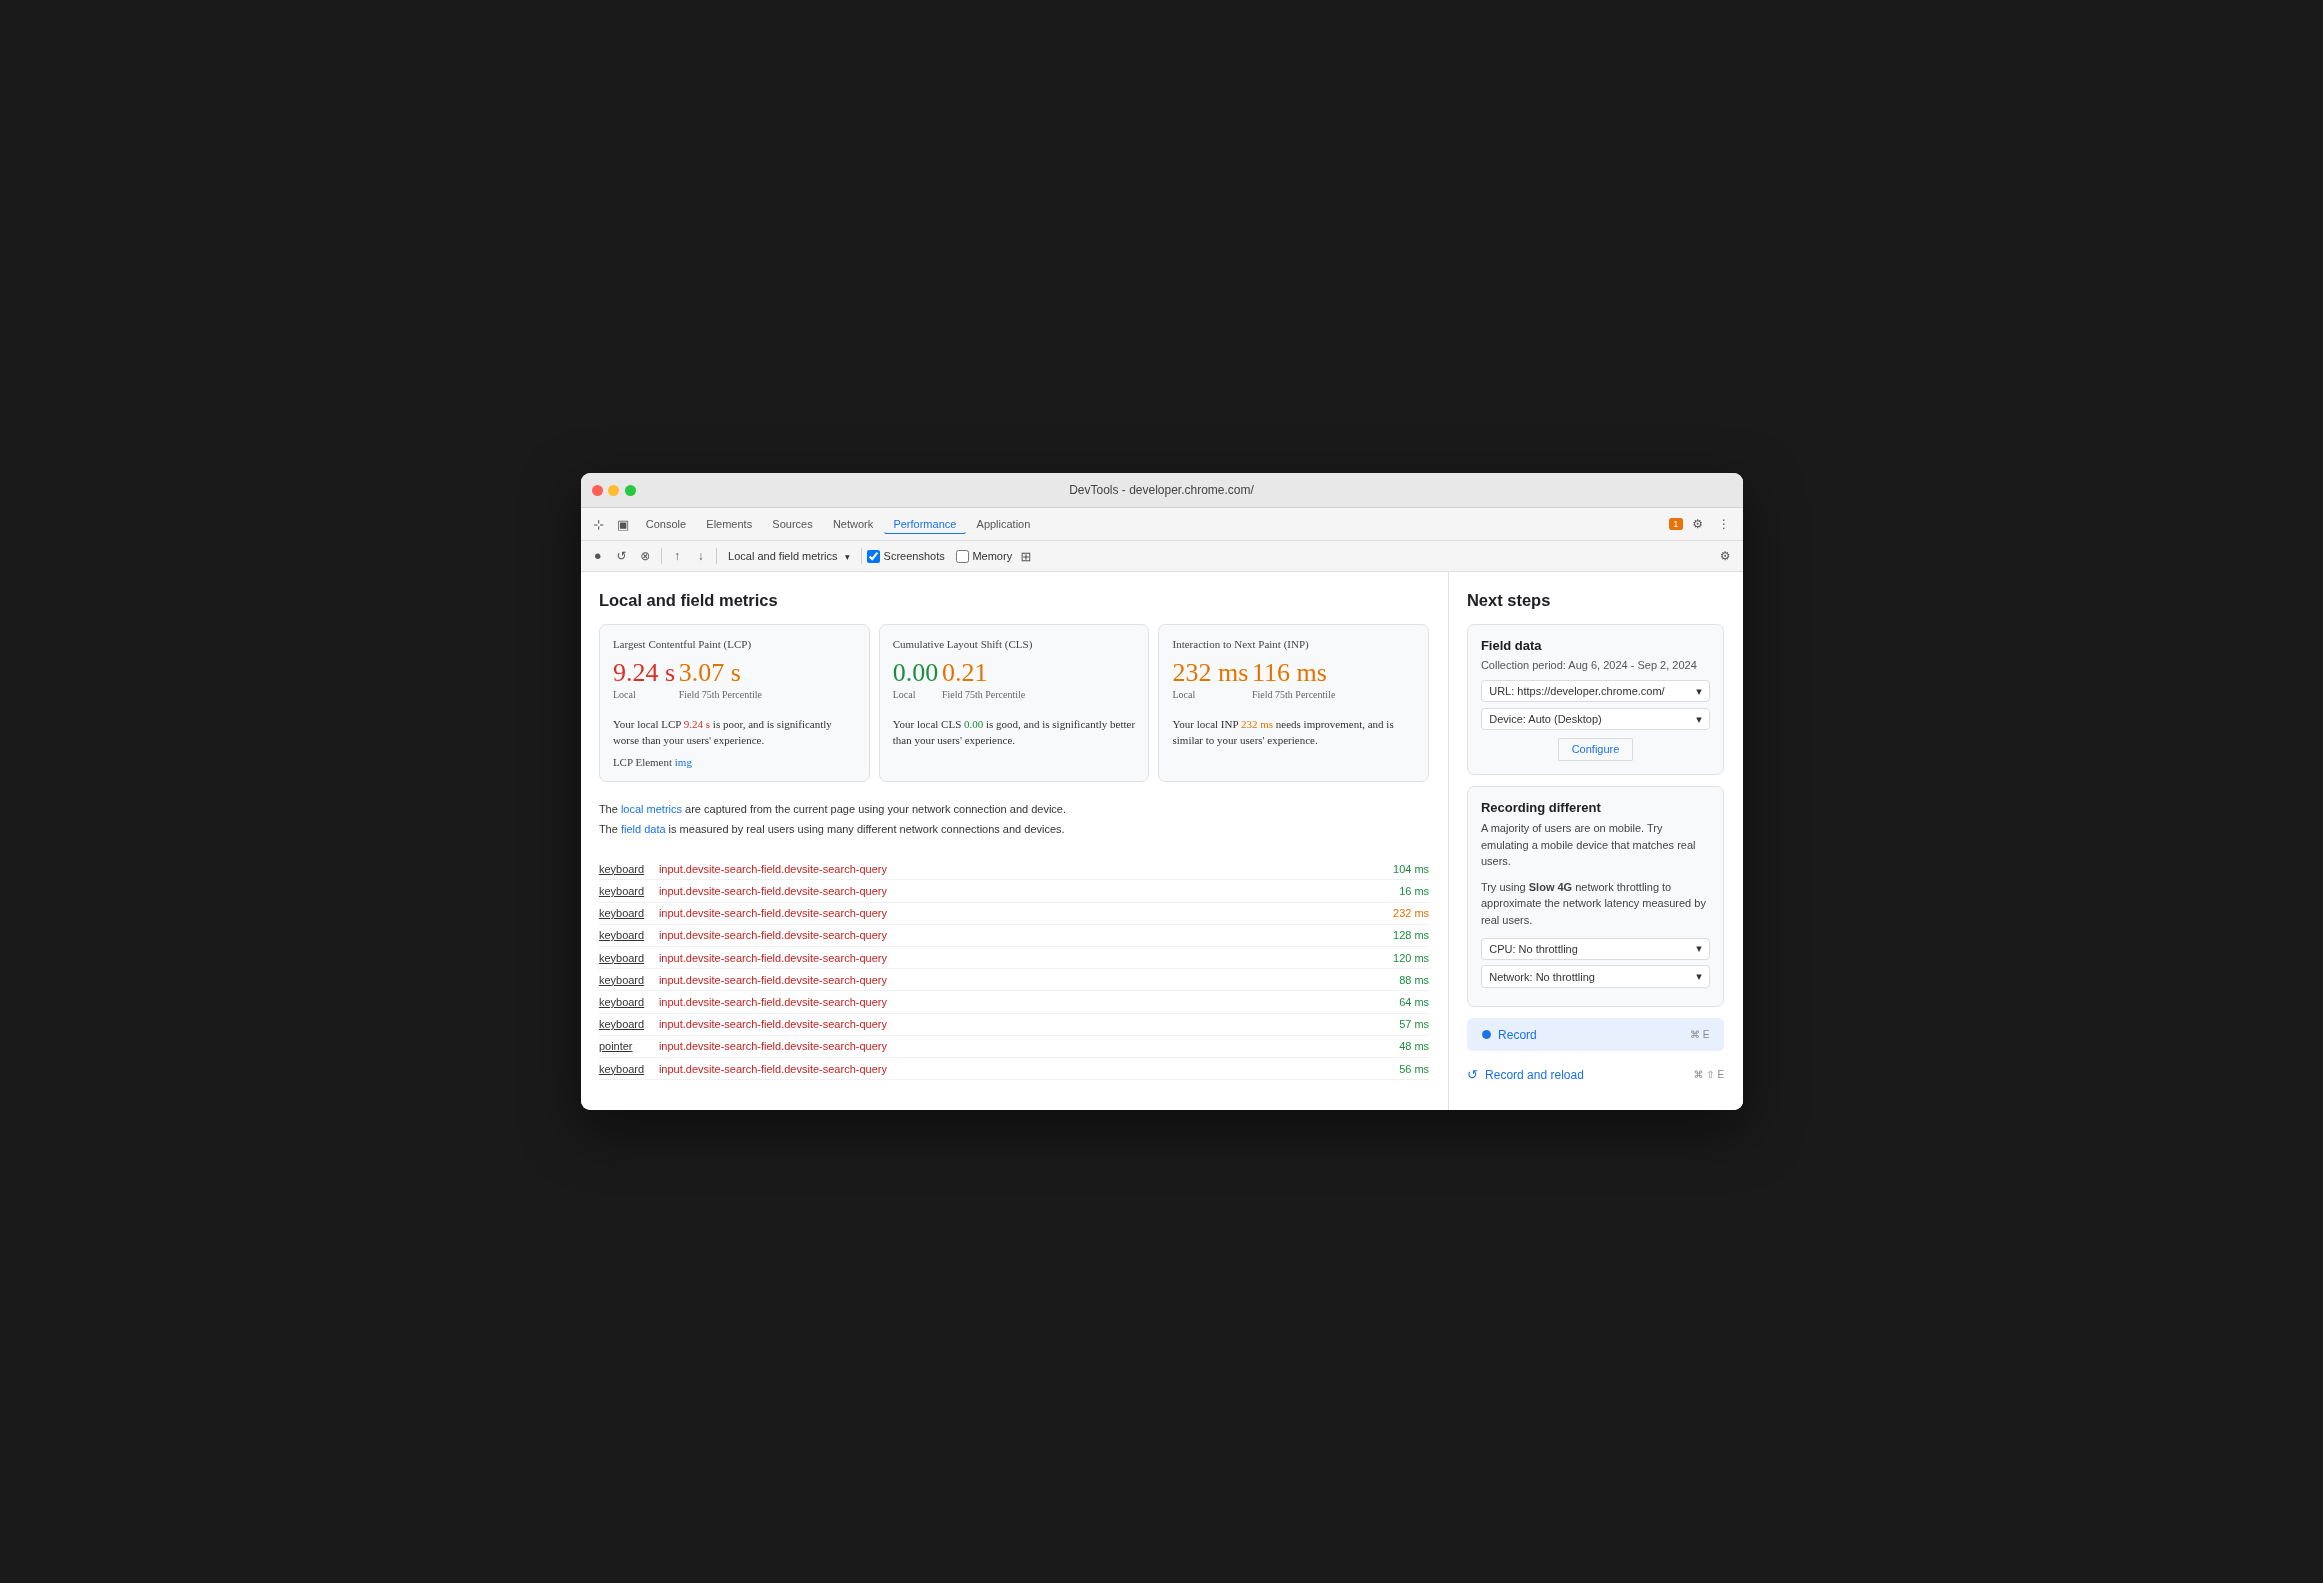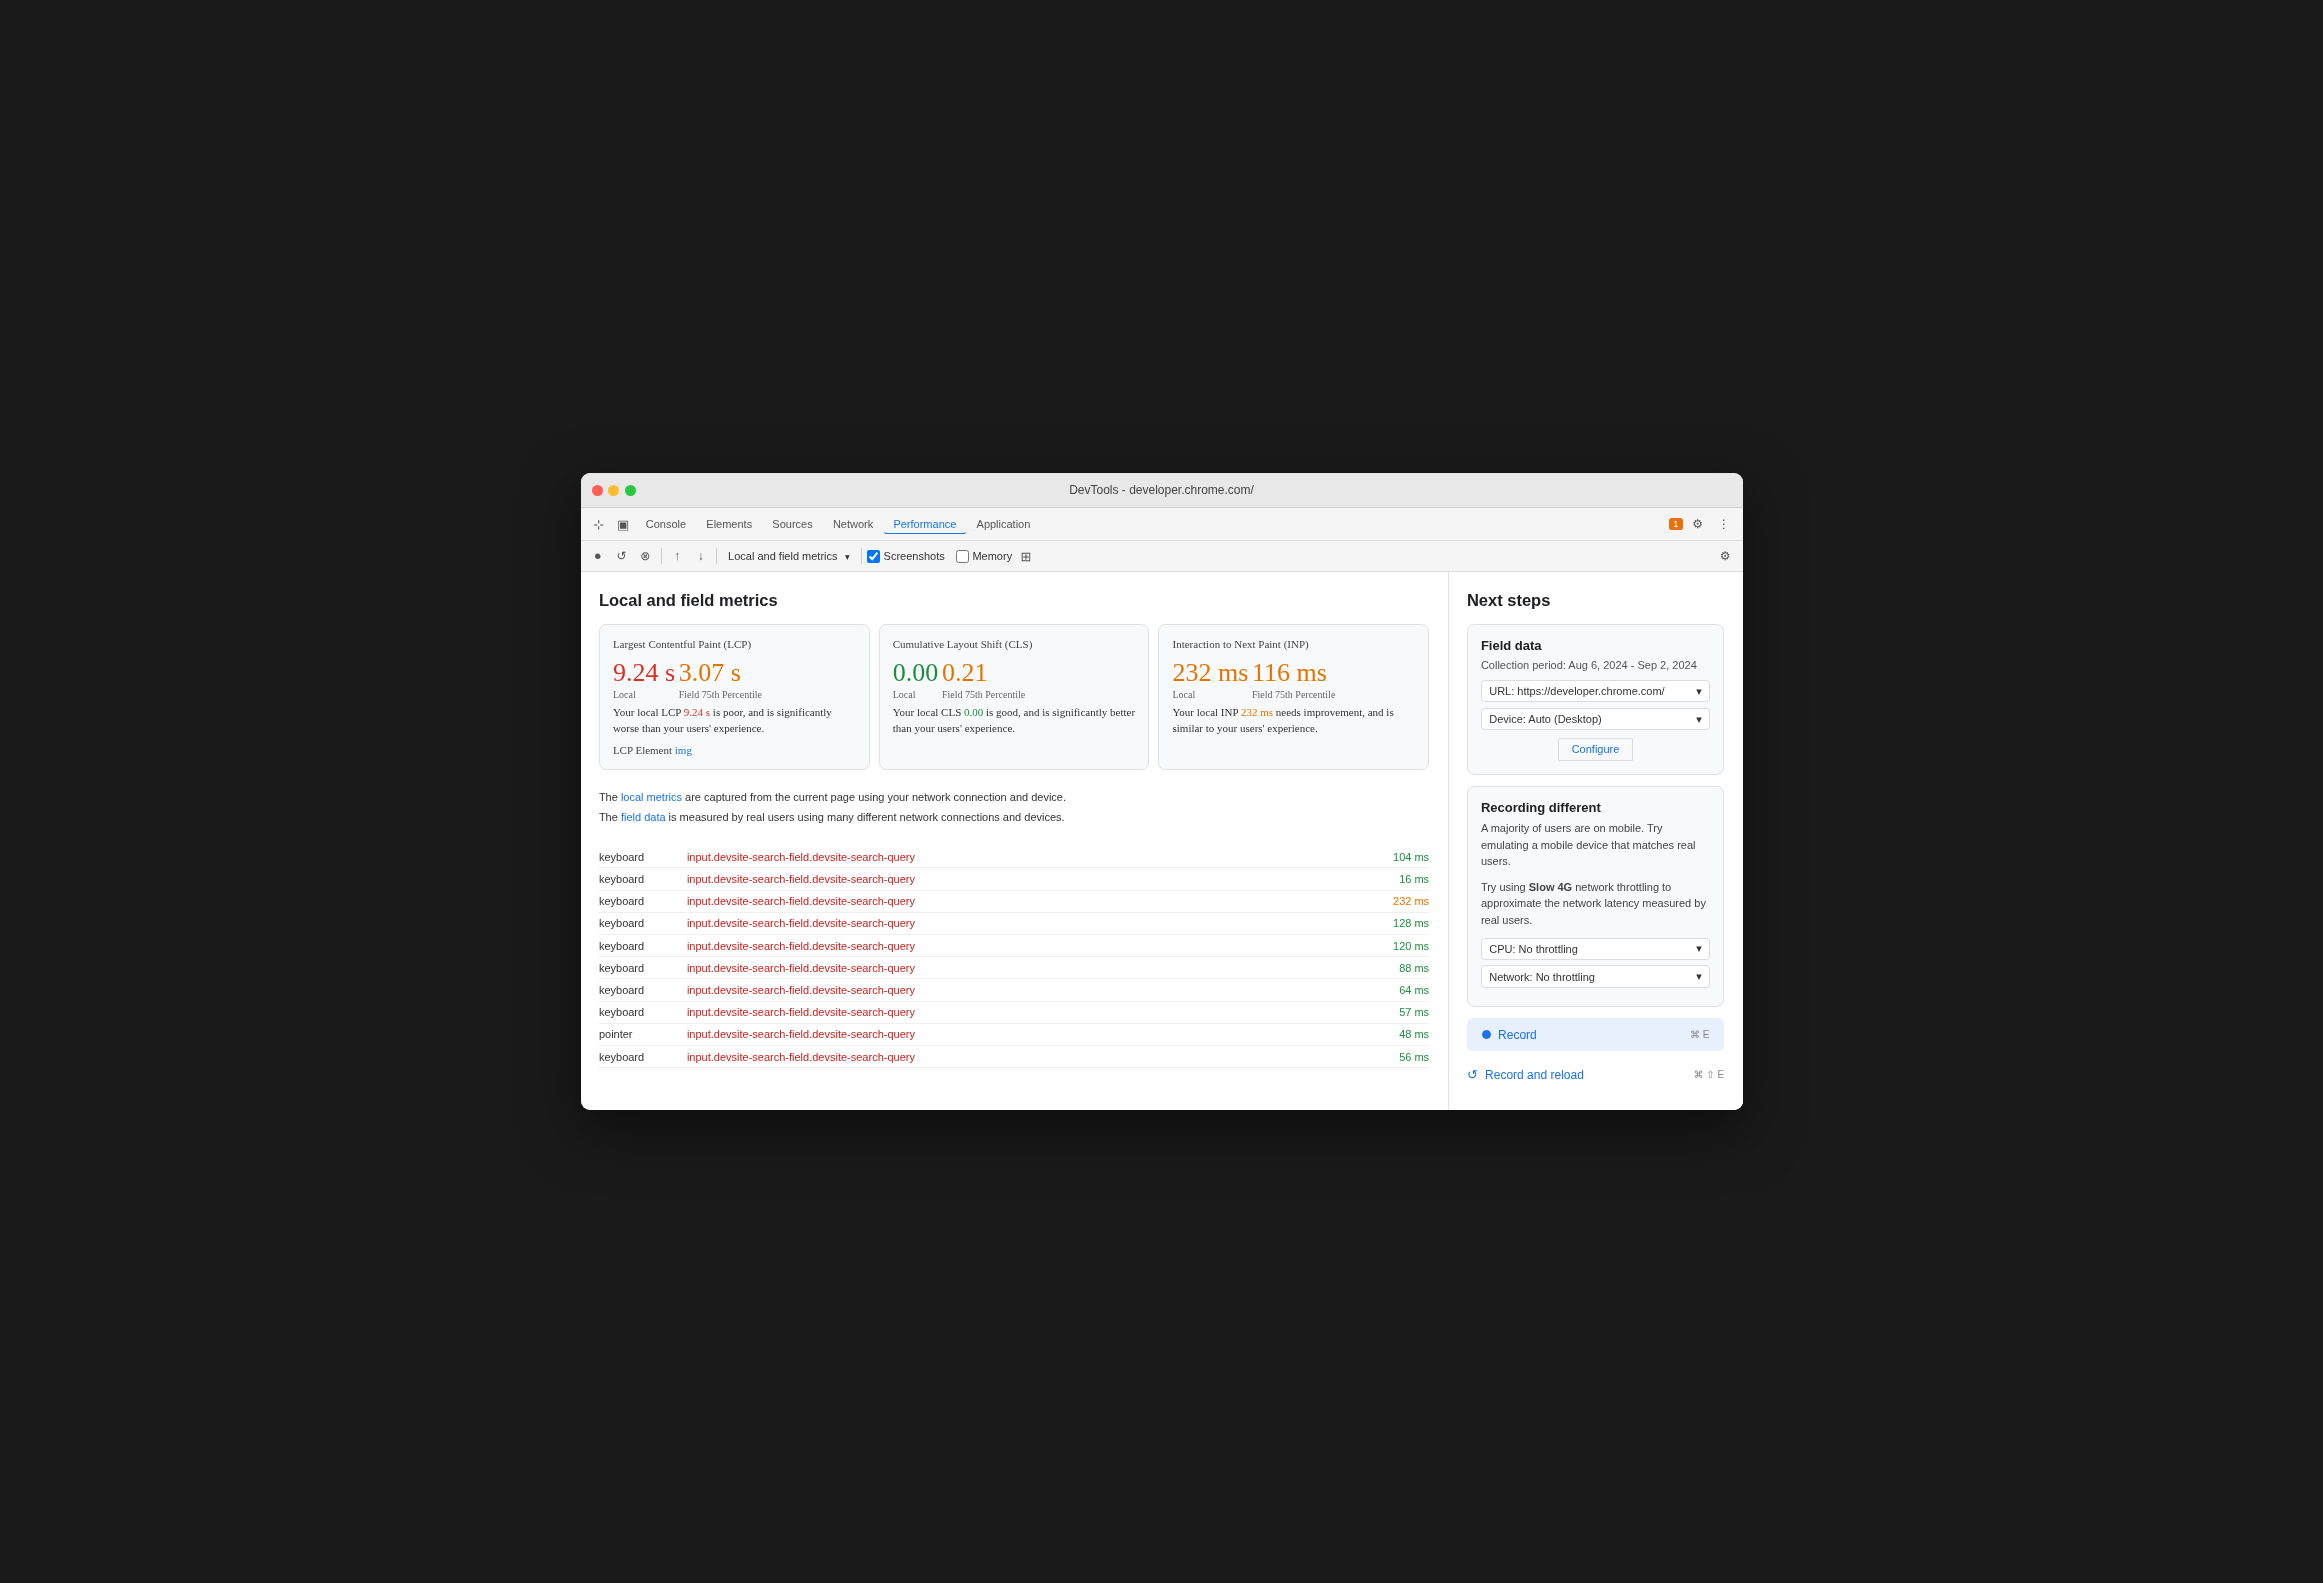--- a/index.html
+++ b/index.html
@@ -176,21 +176,21 @@
     .metric-value.green { color: #1e8e3e; }
     .metric-sublabel {
       font-size: 10px;
       color: #666;
       line-height: 1.3;
     }
     .metric-desc {
       font-size: 11px;
       color: #333;
       line-height: 1.5;
-      margin-top: 3px;
+      margin-top: 15px;
     }
     .metric-highlight { font-weight: 500; }
     .metric-highlight.red { color: #d93025; }
     .metric-highlight.green { color: #1e8e3e; }
     .metric-highlight.orange { color: #e37400; }
     .metric-element {
       font-size: 11px;
       color: #444;
       margin-top: 7.3px;
     }
@@ -209,23 +209,24 @@
       margin-bottom: 11px;
     }
     .interaction-row {
       display: flex;
       align-items: center;
       padding: 4.6px 0;
       border-bottom: 0.9px solid #f0f0f0;
       font-size: 11px;
     }
     .interaction-type {
-      width: 88px;
+      width: 60px;
       color: #333;
       flex-shrink: 0;
+      text-decoration: underline;
     }
     .interaction-element {
       flex: 1;
       color: #c5221f;
     }
     .interaction-time {
       font-weight: 500;
       width: 64px;
       text-align: right;
     }

